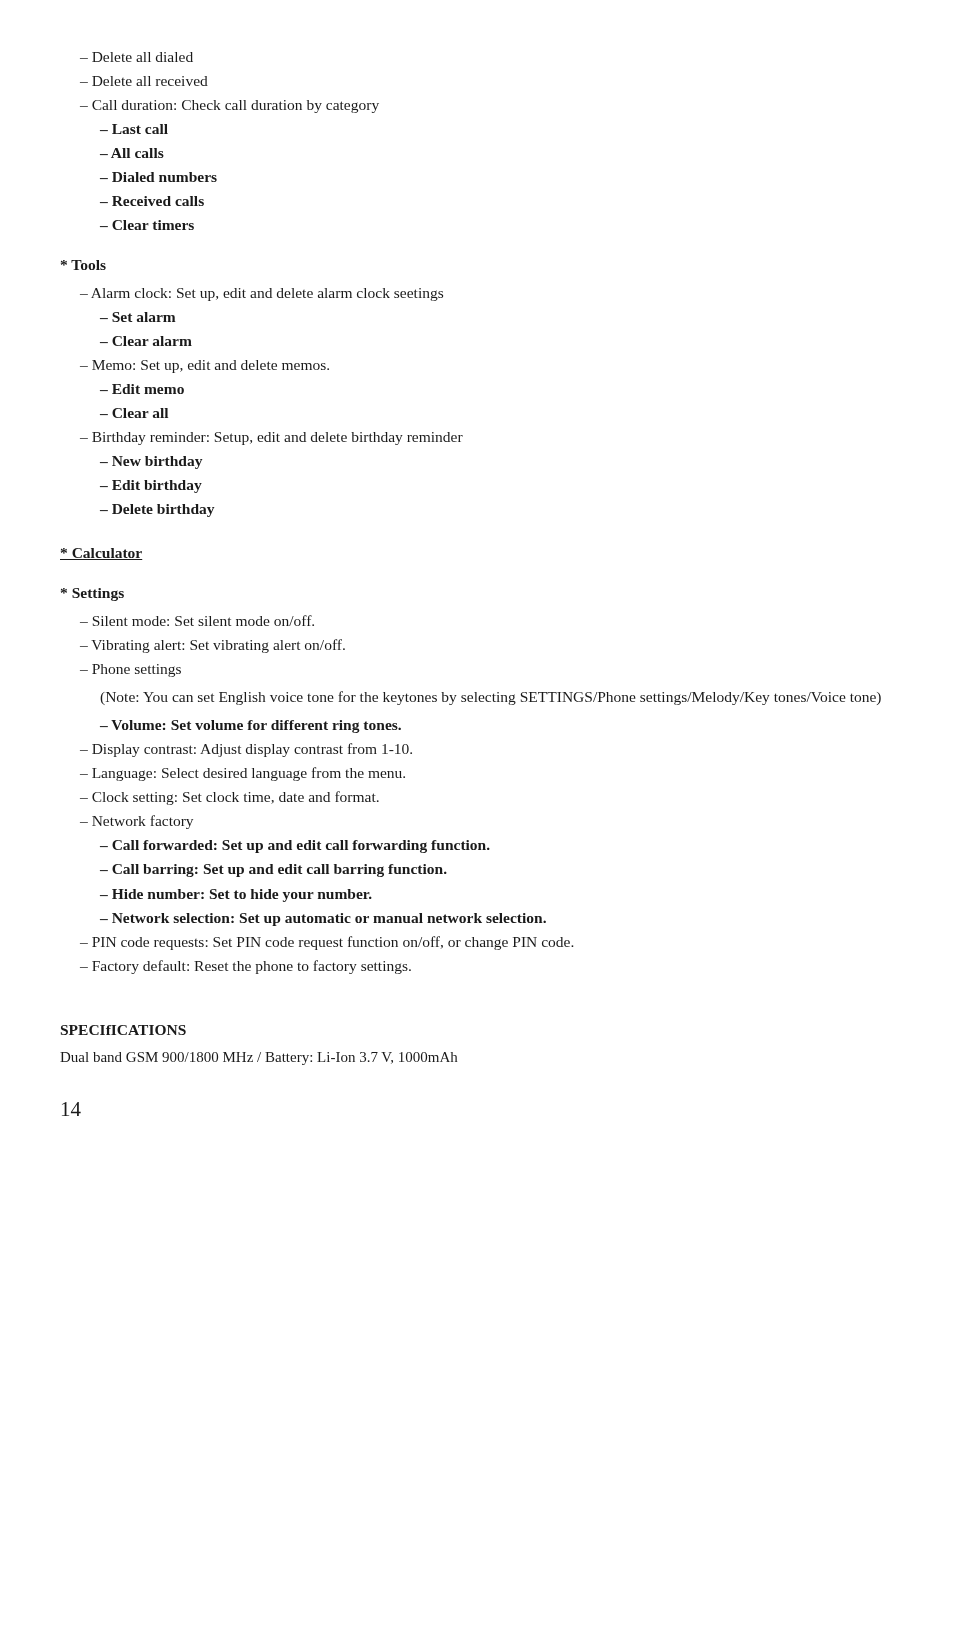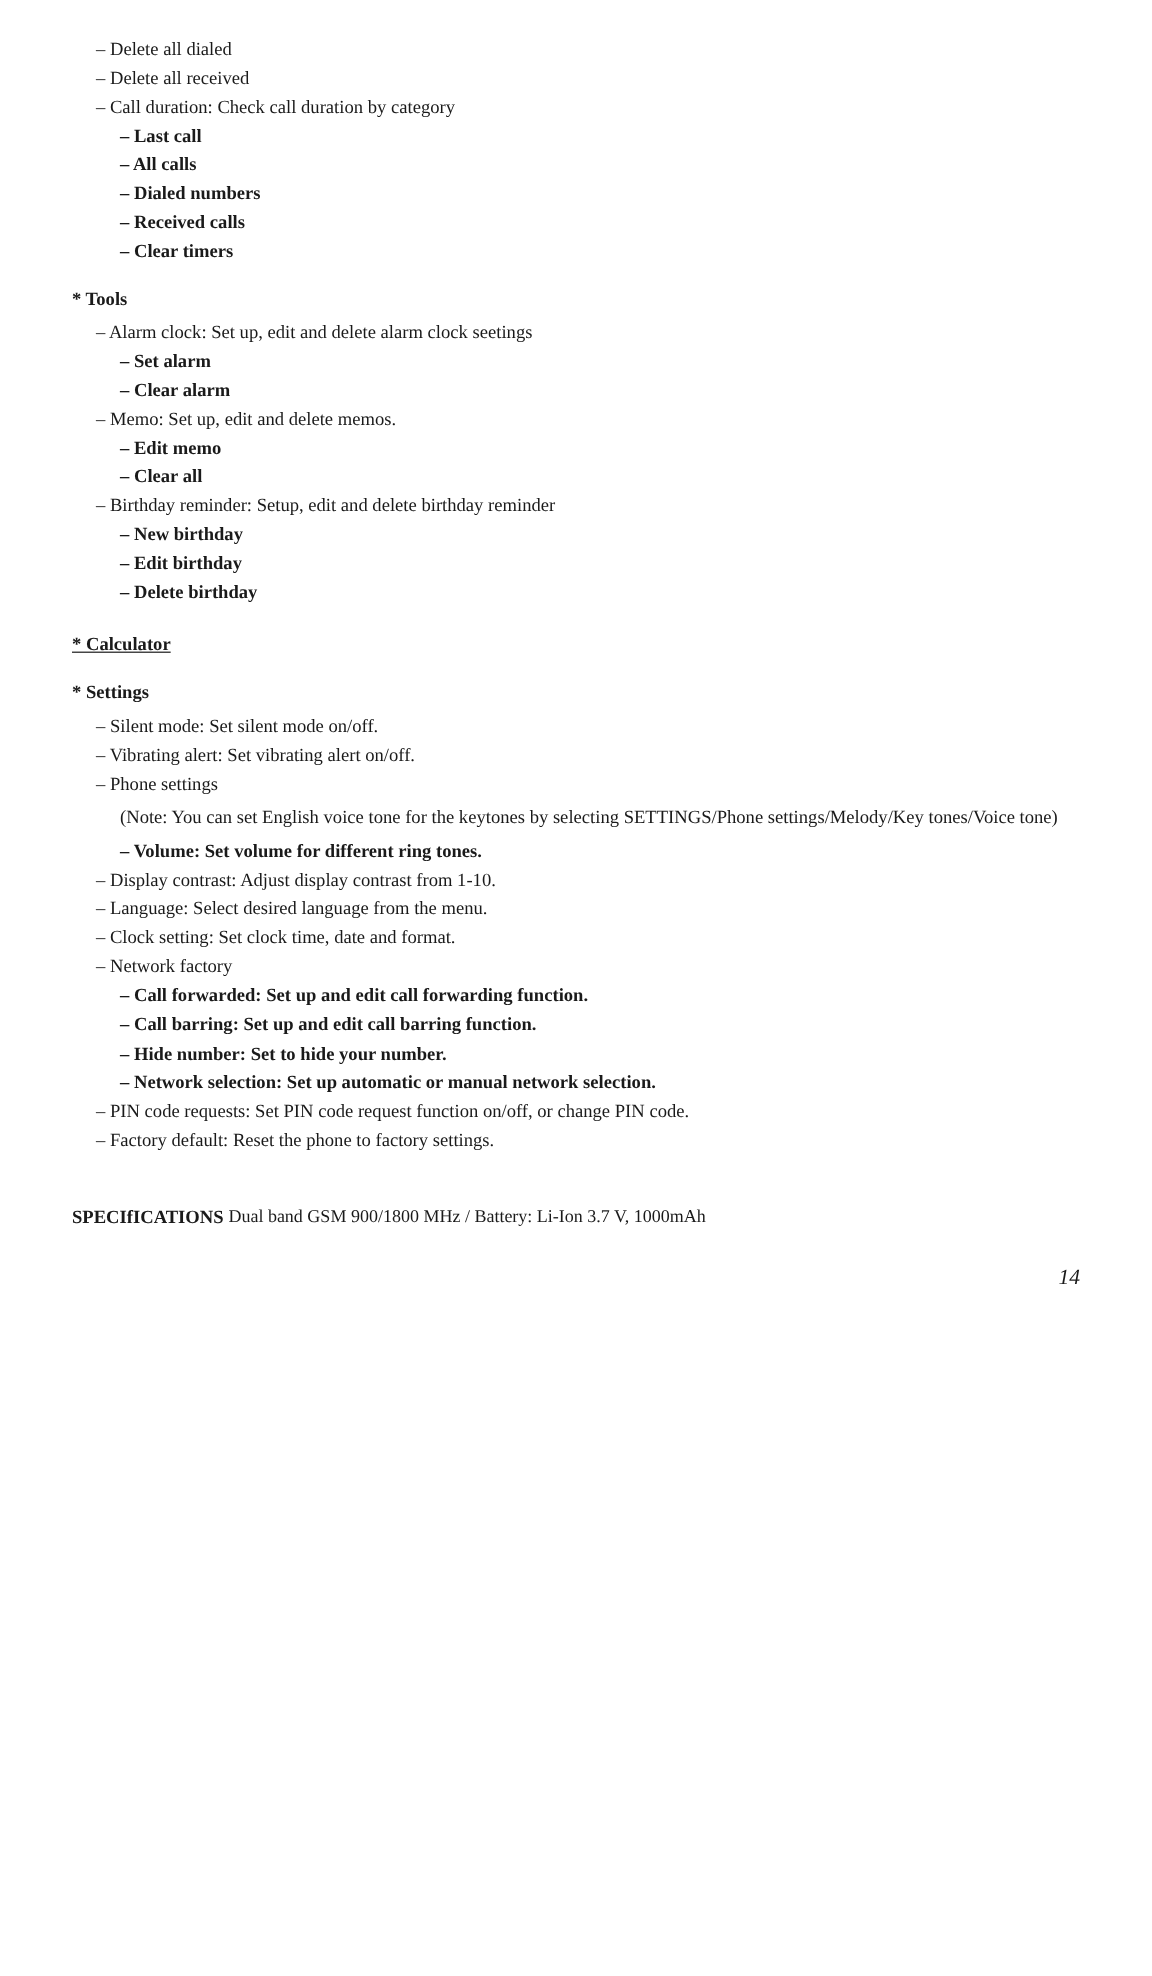--- a/index.html
+++ b/index.html
@@ -14,21 +14,21 @@
       font-size: 15.5px;
       line-height: 1.55;
       color: #1a1a1a;
       width: 960px;
       min-height: 1647px;
       padding: 30px 60px 40px 60px;
     }
 
     .page-content {
       max-width: 840px;
-      margin: 0 auto;
+      margin: 15px auto;
     }
 
     .list-item {
       display: block;
       margin-left: 20px;
     }
 
     .list-item-dash::before {
       content: "– ";
     }
@@ -53,38 +53,37 @@
     .inline-note {
       display: block;
       margin-top: 4px;
       margin-bottom: 4px;
     }
 
     .page-footer {
       margin-top: 40px;
       border-top: none;
       display: flex;
-      flex-direction: row;
+      flex-direction: column;
       gap: 4px;
     }
 
     .footer-specs {
       font-weight: bold;
       font-size: 15.5px;
     }
 
     .footer-specs-text {
       font-size: 15px;
     }
 
     .page-number {
-      text-align: right;
+      text-align: left;
       margin-top: 24px;
-      font-size: 18px;
-      font-style: italic;
+      font-size: 21px;
     }
   </style>
 </head>
 <body>
 
 <div class="page-content">
 
   <span class="list-item list-item-dash">Delete all dialed</span>
   <span class="list-item list-item-dash">Delete all received</span>
   <span class="list-item list-item-dash">Call duration: Check call duration by category</span>

